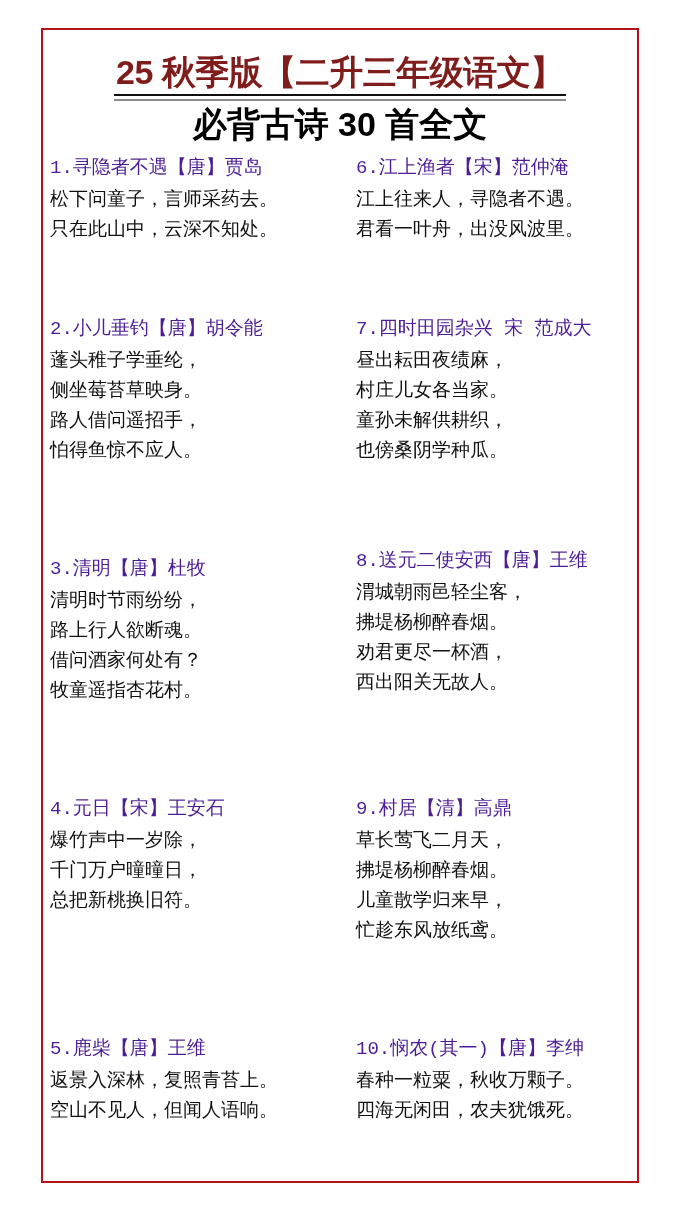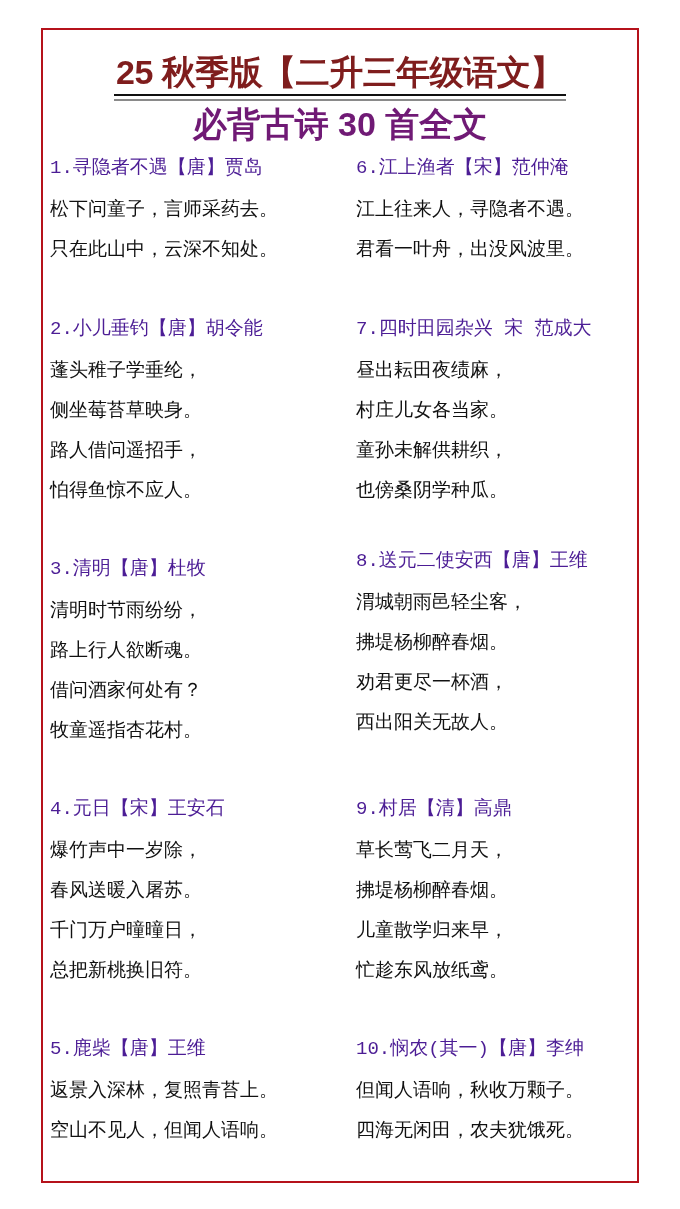--- a/index.html
+++ b/index.html
@@ -14,25 +14,25 @@
     font-size: 34px; color: #7f1d1d; line-height: 40px; letter-spacing: -0.5px;
   }
   .title1 .txt {
     display: inline-block; padding: 0 2px 2px 2px;
     border-bottom: 2px solid #111;
     box-shadow: 0 3px 0 0 #ffffff, 0 5px 0 0 #8a8a8a;
   }
   .title2 {
     position: absolute; left: 0; right: 0; top: 72px; text-align: center;
     font-family: "Liberation Sans", sans-serif; font-weight: bold;
-    font-size: 34px; color: #701a75; line-height: 44px;
+    font-size: 34px; color: #000000; line-height: 44px;
   }
   .poem { position: absolute; font-family: "DejaVu Serif", serif; }
   .poem .head { color: #4c1d95; font-size: 19px; line-height: 22px; white-space: nowrap; font-family: Liberation Mono, monospace; }
-  .poem .line { color: #111; font-size: 19px; line-height: 22px; margin-top: 18px; white-space: nowrap; }
+  .poem .line { color: #111; font-size: 19px; line-height: 22px; margin-top: 8px; white-space: nowrap; }
   .col-left { left: 7px; }
   .col-right { left: 313px; }
 </style>
 </head>
 <body>
 
 <div class="frame">
   <div class="title1">
     <span class="txt">25 秋季版【二升三年级语文】</span>
   </div>
@@ -56,21 +56,20 @@
     <div class="head">3.清明【唐】杜牧</div>
     <div class="line">清明时节雨纷纷，</div>
     <div class="line">路上行人欲断魂。</div>
     <div class="line">借问酒家何处有？</div>
     <div class="line">牧童遥指杏花村。</div>
   </div>
 
   <div class="poem col-left" style="top:768px">
     <div class="head">4.元日【宋】王安石</div>
     <div class="line">爆竹声中一岁除，</div>
-    <div class="line">春风送暖入屠苏。</div>
     <div class="line">千门万户曈曈日，</div>
     <div class="line">总把新桃换旧符。</div>
   </div>
 
   <div class="poem col-left" style="top:1008px">
     <div class="head">5.鹿柴【唐】王维</div>
     <div class="line">返景入深林，复照青苔上。</div>
     <div class="line">空山不见人，但闻人语响。</div>
   </div>
 
@@ -99,16 +98,16 @@
   <div class="poem col-right" style="top:768px">
     <div class="head">9.村居【清】高鼎</div>
     <div class="line">草长莺飞二月天，</div>
     <div class="line">拂堤杨柳醉春烟。</div>
     <div class="line">儿童散学归来早，</div>
     <div class="line">忙趁东风放纸鸢。</div>
   </div>
 
   <div class="poem col-right" style="top:1008px">
     <div class="head">10.悯农(其一)【唐】李绅</div>
-    <div class="line">但闻人语响，秋收万颗子。</div>
+    <div class="line">春种一粒粟，秋收万颗子。</div>
     <div class="line">四海无闲田，农夫犹饿死。</div>
   </div>
 </div>
 
 </body></html>

